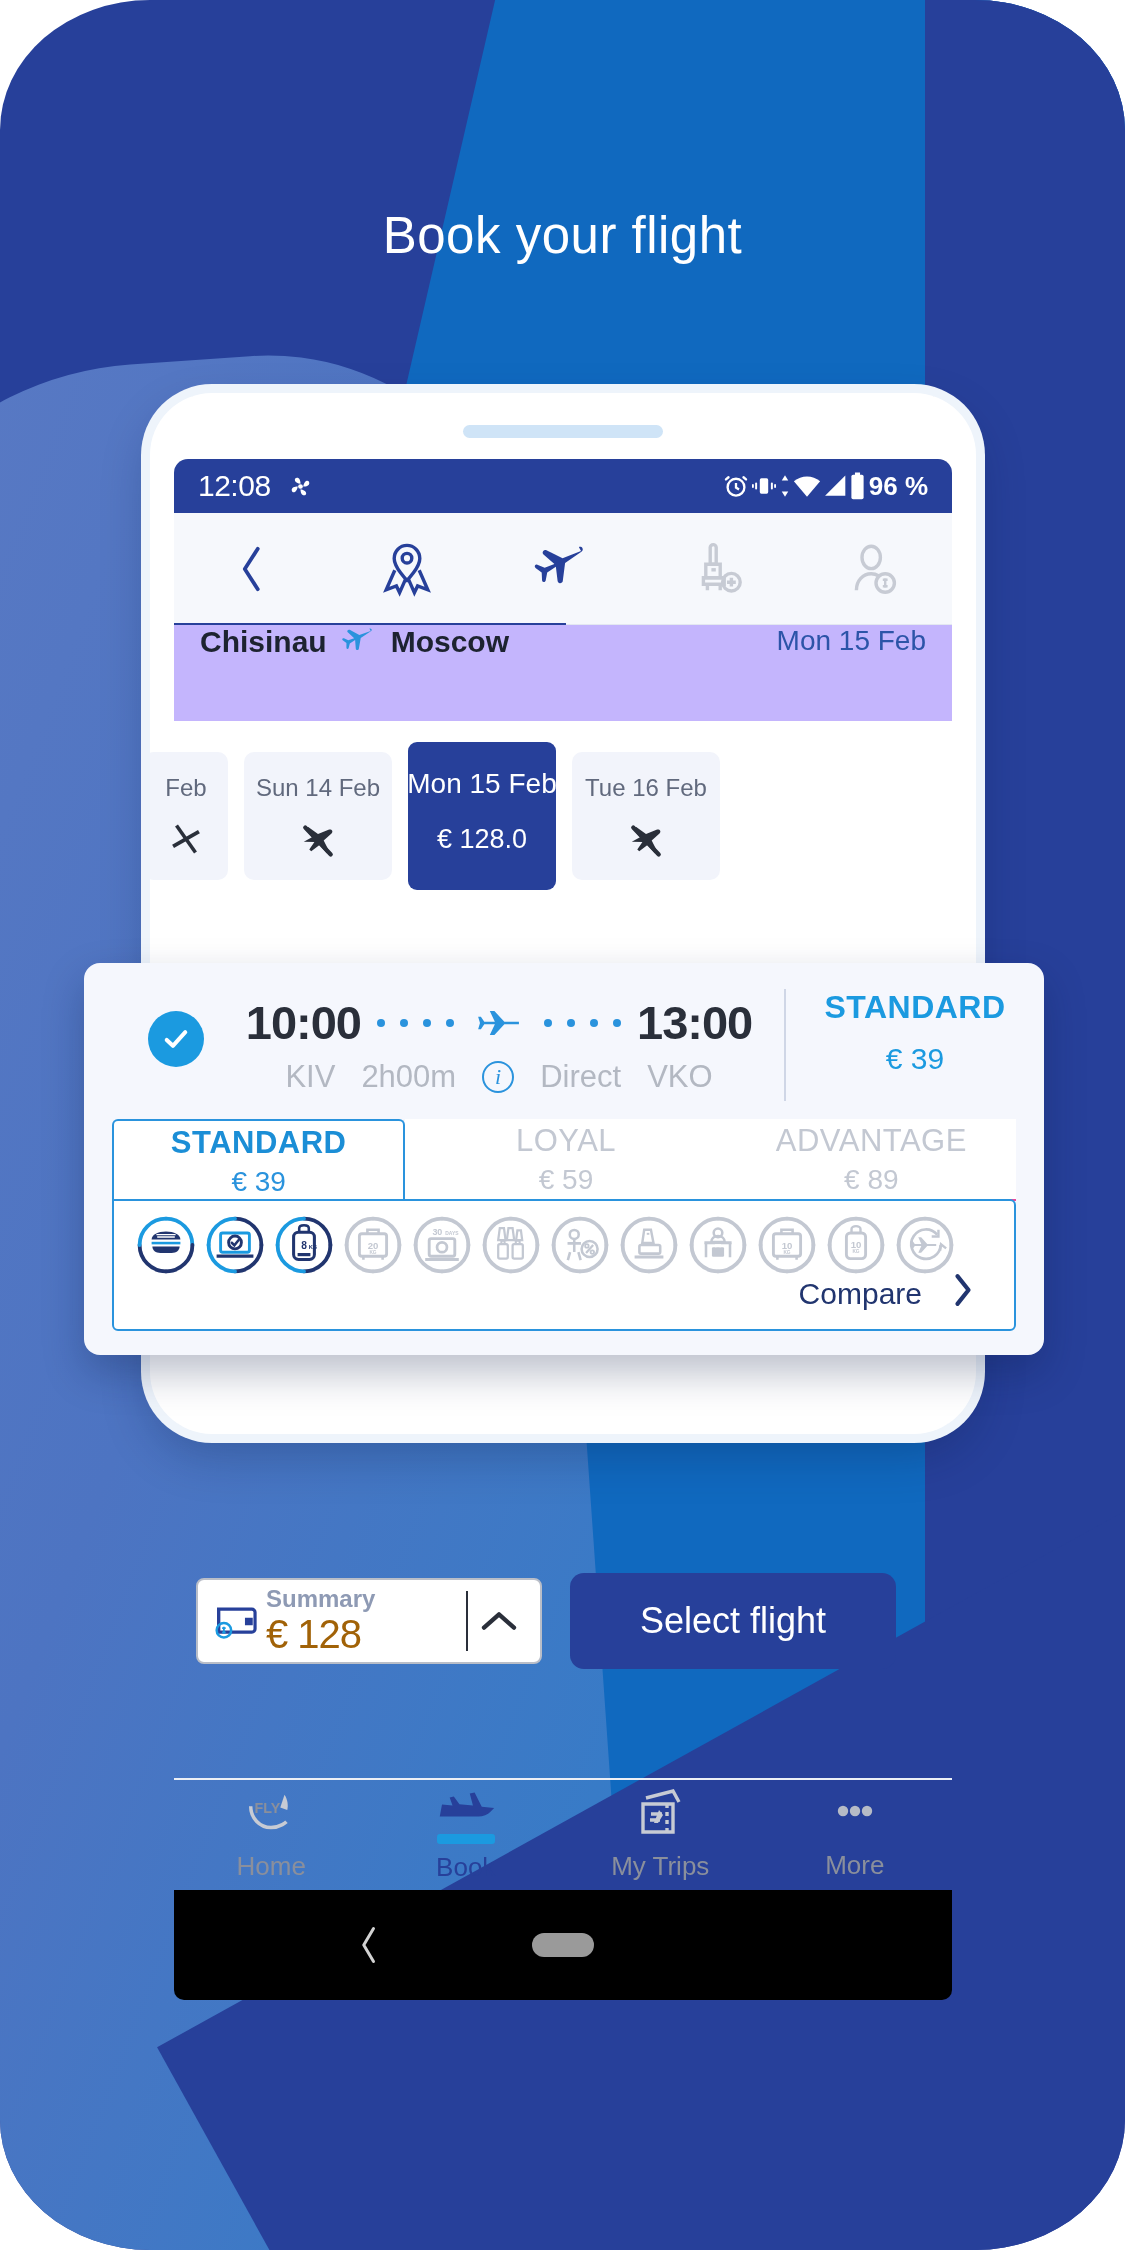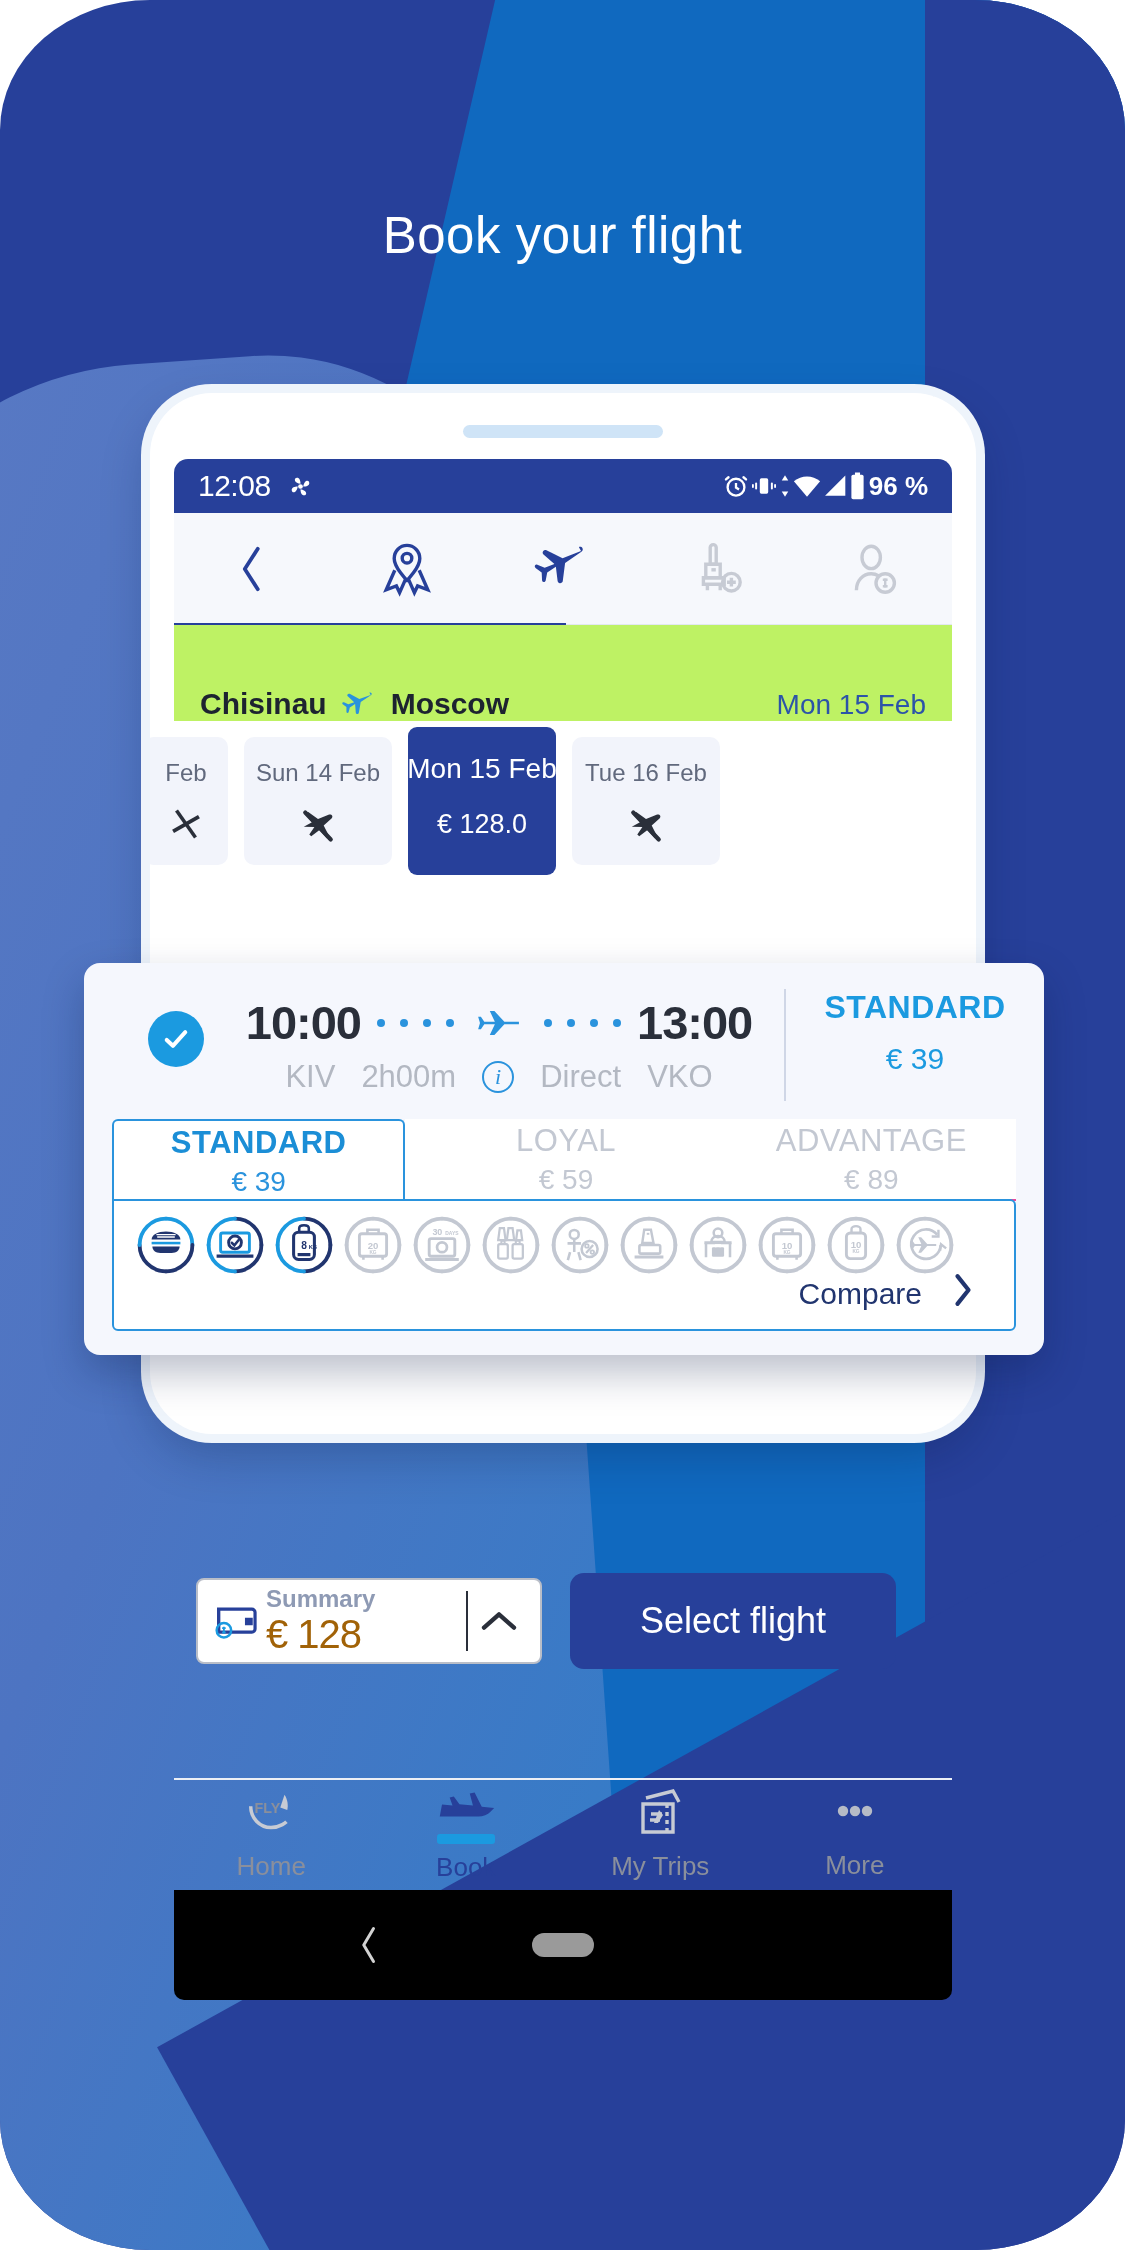--- a/index.html
+++ b/index.html
@@ -74,29 +74,29 @@
   .nav-underline {
     position:absolute; left:24px; top:230px; width:392px; height:4px; background:#27409a;
   }
   .nav-hairline {
     position:absolute; left:24px; top:231px; width:778px; height:2px; background:#e3e8f1;
   }
 
   
   .route {
     position:absolute; left:24px; top:232px; width:778px; height:96px;
-    background:#bef264; display:flex; align-items:flex-end; padding:0 26px;
+    background:#c4b5fd; display:flex; align-items:flex-start; padding:0 26px;
   }
   .route-city { font-size:30px; font-weight:700; color:#1d2330; }
   .route-plane { margin:0 14px; display:flex; }
   .route-date { margin-left:auto; font-size:28px; color:#2c54a8; }
 
   
   .datestrip {
-    position:absolute; left:0px; top:328px; width:826px; height:160px;
+    position:absolute; left:0px; top:343px; width:826px; height:160px;
     background:#ffffff; display:flex; align-items:center; gap:16px;
     padding-left:4px;
   }
   .datecard {
     width:148px; height:128px; background:#f2f4fb; border-radius:10px;
     display:flex; flex-direction:column; align-items:center; justify-content:flex-start;
     padding-top:22px; flex:0 0 auto; position:relative;
   }
   .datecard .dlabel { font-size:24px; color:#61697d; white-space:nowrap; }
   .datecard .dprice { font-size:27px; color:#fff; margin-top:24px; }

